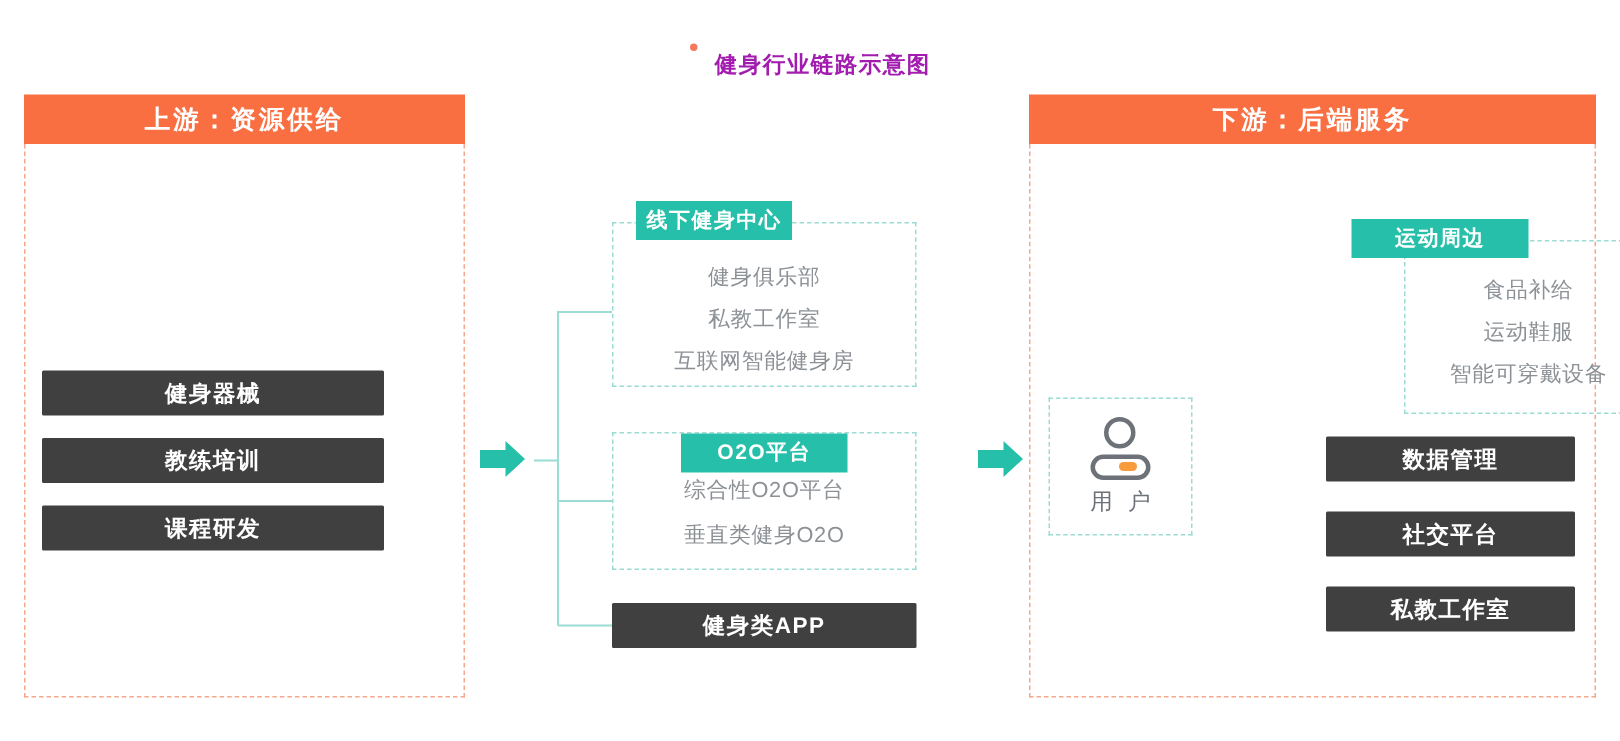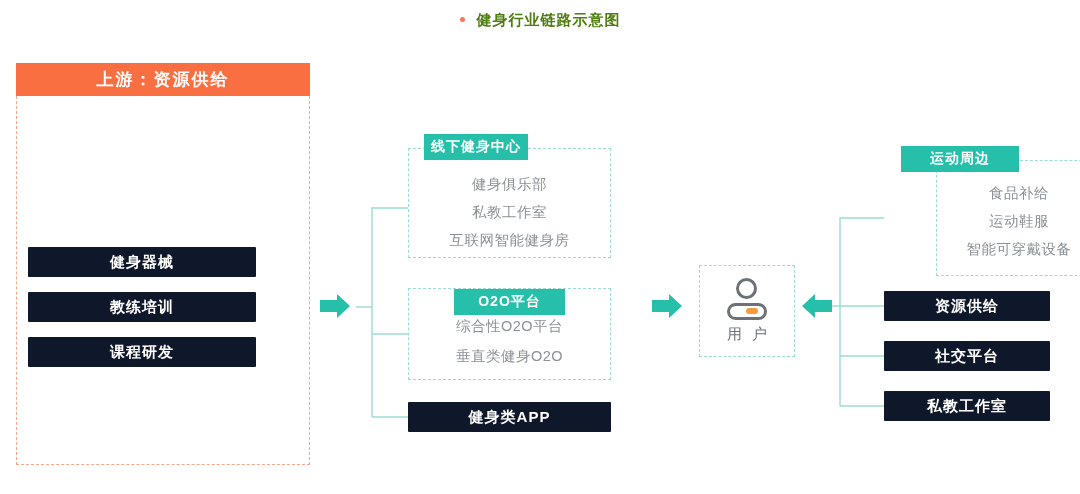--- a/index.html
+++ b/index.html
@@ -32,23 +32,24 @@
   }
   .title-bullet {
     width: 5px; height: 5px;
     border-radius: 50%;
     background: #F4795C;
     display: inline-block;
   }
   .title-text {
     font-size: 15px;
     font-weight: bold;
-    color: #4d7c0f;
+    color: #a21caf;
     letter-spacing: 1px;
     line-height: 1;
+    margin-top: 24px;
   }
 
   
   .col {
     position: absolute;
     top: 63px;
   }
   .col-header {
     height: 33px;
     background: #F96F42;
@@ -72,21 +73,21 @@
   #col-up   { left: 16px;  width: 294px; }
   #col-up   .col-body { height: 369px; }
   #col-mid  { left: 356px; width: 288px; }
   #col-mid  .col-body { height: 369px; }
   #col-down { left: 686px; width: 378px; }
   #col-down .col-body { height: 369px; }
 
   
   .teal-box {
     position: absolute;
-    background: #0f172a;
+    background: #404040;
     color: #ffffff;
     font-size: 15px;
     font-weight: bold;
     letter-spacing: 1px;
     display: flex;
     align-items: center;
     justify-content: center;
     box-sizing: border-box;
     border-radius: 1px;
   }
@@ -281,29 +282,33 @@
   <div class="sub-head" id="mid-g1-head">线下健身中心</div>
 
   <div class="subgroup" id="mid-g2">
     <div class="sub-item">综合性O2O平台</div>
     <div class="sub-item">垂直类健身O2O</div>
   </div>
   <div class="sub-head" id="mid-g2-head">O2O平台</div>
 
   <div class="teal-box" id="mid-app">健身类APP</div>
 
+  <div class="col" id="col-down">
+    <div class="col-header">下游：后端服务</div>
+    <div class="col-body"></div>
+  </div>
 
   <div class="subgroup" id="down-g1">
     <div class="sub-item">食品补给</div>
     <div class="sub-item">运动鞋服</div>
     <div class="sub-item">智能可穿戴设备</div>
   </div>
   <div class="sub-head" id="down-g1-head">运动周边</div>
 
-  <div class="teal-box down-box" id="down-box-0">资源供给</div>
+  <div class="teal-box down-box" id="down-box-0">数据管理</div>
   <div class="teal-box down-box" id="down-box-1">社交平台</div>
   <div class="teal-box down-box" id="down-box-2">私教工作室</div>
 
   <div id="user-node">
     <div class="user-glyph">
       <div class="user-head"></div>
       <div class="user-body"></div>
       <div class="user-body-bar"></div>
     </div>
     <div class="user-label">用 户</div>

